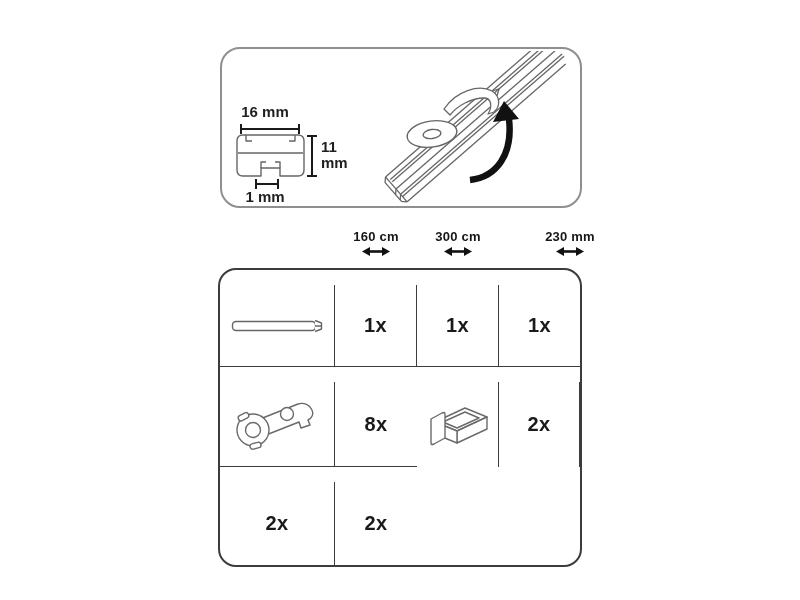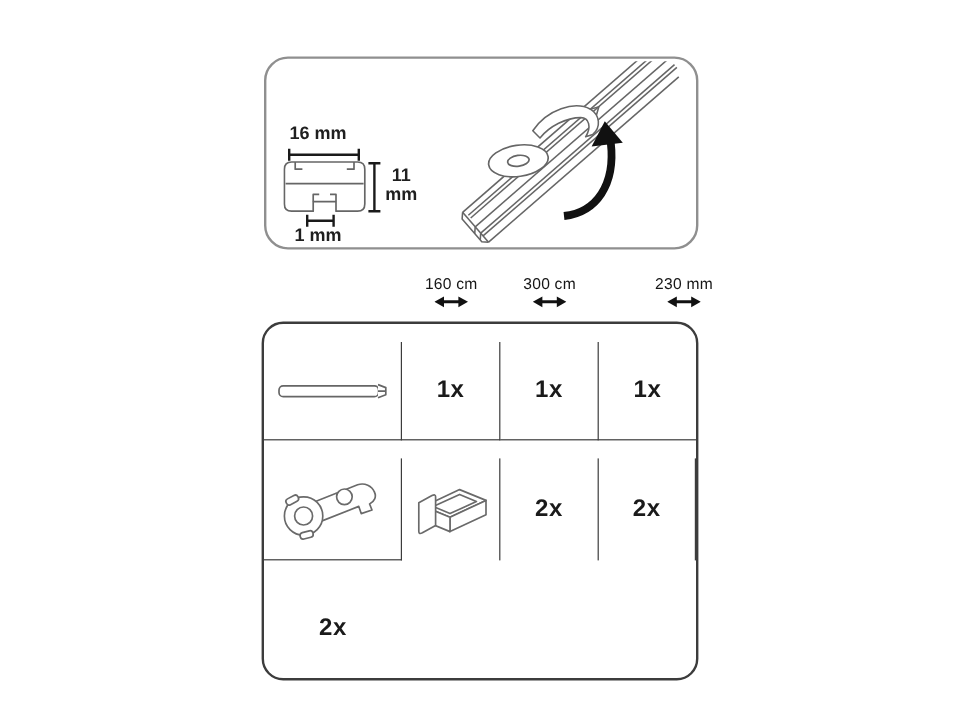--- a/index.html
+++ b/index.html
@@ -15,21 +15,21 @@
   .abs{position:absolute;}
   .dim-label{
     position:absolute;font-weight:bold;font-size:15px;color:#1f1f1f;line-height:16px;
   }
   .dim-center{text-align:center;}
   .height-label{white-space:pre-line;}
   
   .size-col{
     position:absolute;top:229px;width:82px;text-align:center;
   }
-  .size-label{font-weight:normal;font-size:13px;color:#161616;letter-spacing:.2px;}
+  .size-label{font-weight:bold;font-size:13px;color:#161616;letter-spacing:.2px;}
   .size-arrow{display:block;margin:2px auto 0 auto;}
   
   .parts-table{
     position:absolute;left:218px;top:268px;width:364px;height:299px;
     border:2px solid #3c3c3c;border-radius:18px;box-sizing:border-box;
     overflow:hidden;background:#fff;
     display:grid;
     grid-template-columns:115px 82px 82px 81px;
     grid-template-rows:97px 100px 98px;
   }
@@ -69,21 +69,21 @@
     </svg>
 
     <svg class="abs" style="left:84px;top:85px;" width="12" height="44" viewBox="0 0 12 44">
       <g stroke="#1a1a1a" stroke-width="2">
         <line x1="6" y1="2" x2="6" y2="42"></line>
         <line x1="1" y1="2" x2="11" y2="2"></line>
         <line x1="1" y1="42" x2="11" y2="42"></line>
       </g>
     </svg>
 
-    <div class="dim-label height-label" style="left:99px;top:90px;text-align:center;">11
+    <div class="dim-label height-label" style="left:99px;top:90px;">11
 mm</div>
 
     <svg class="abs" style="left:32px;top:129px;" width="26" height="12" viewBox="0 0 26 12">
       <g stroke="#1a1a1a" stroke-width="2">
         <line x1="2" y1="6" x2="24" y2="6"></line>
         <line x1="2" y1="1" x2="2" y2="11"></line>
         <line x1="24" y1="1" x2="24" y2="11"></line>
       </g>
     </svg>
 
@@ -164,20 +164,21 @@
         <g stroke="#6a6a6a" stroke-width="1.4" fill="#fff" stroke-linejoin="round">
           <path d="M24,27 L67,10 C73,8 79,11 81,16 C83,20 81,24 77,26 L79,31 L70,34 L68,28 L30,43 Z"></path>
           <circle cx="22" cy="36" r="16"></circle>
           <circle cx="22" cy="36" r="7.5"></circle>
           <rect x="7" y="20" width="11" height="5.5" rx="2.5" transform="rotate(-28 12.5 22.7)"></rect>
           <rect x="19" y="49" width="11" height="5.5" rx="2.5" transform="rotate(-14 24.5 51.7)"></rect>
           <circle cx="56" cy="20" r="6.5"></circle>
         </g>
       </svg>
     </div>
+    <div class="cell bB qty">8x</div>
 
     <div class="cell bR">
       <svg width="74" height="56" viewBox="0 0 74 56">
         <g stroke="#6a6a6a" stroke-width="1.4" fill="#fff" stroke-linejoin="round">
           <path d="M14,25 L44,11 L66,20 L36,34 Z"></path>
           <path d="M22,25 L44,15 L58,21 L36,31 Z"></path>
           <path d="M36,34 L66,20 L66,32 L36,46 Z"></path>
           <path d="M14,25 L36,34 L36,46 L14,37 Z"></path>
           <path d="M10,22 L21,16 Q24,14.5 24,17 L24,41 L13,47 Q10,48.5 10,46 Z"></path>
         </g>

